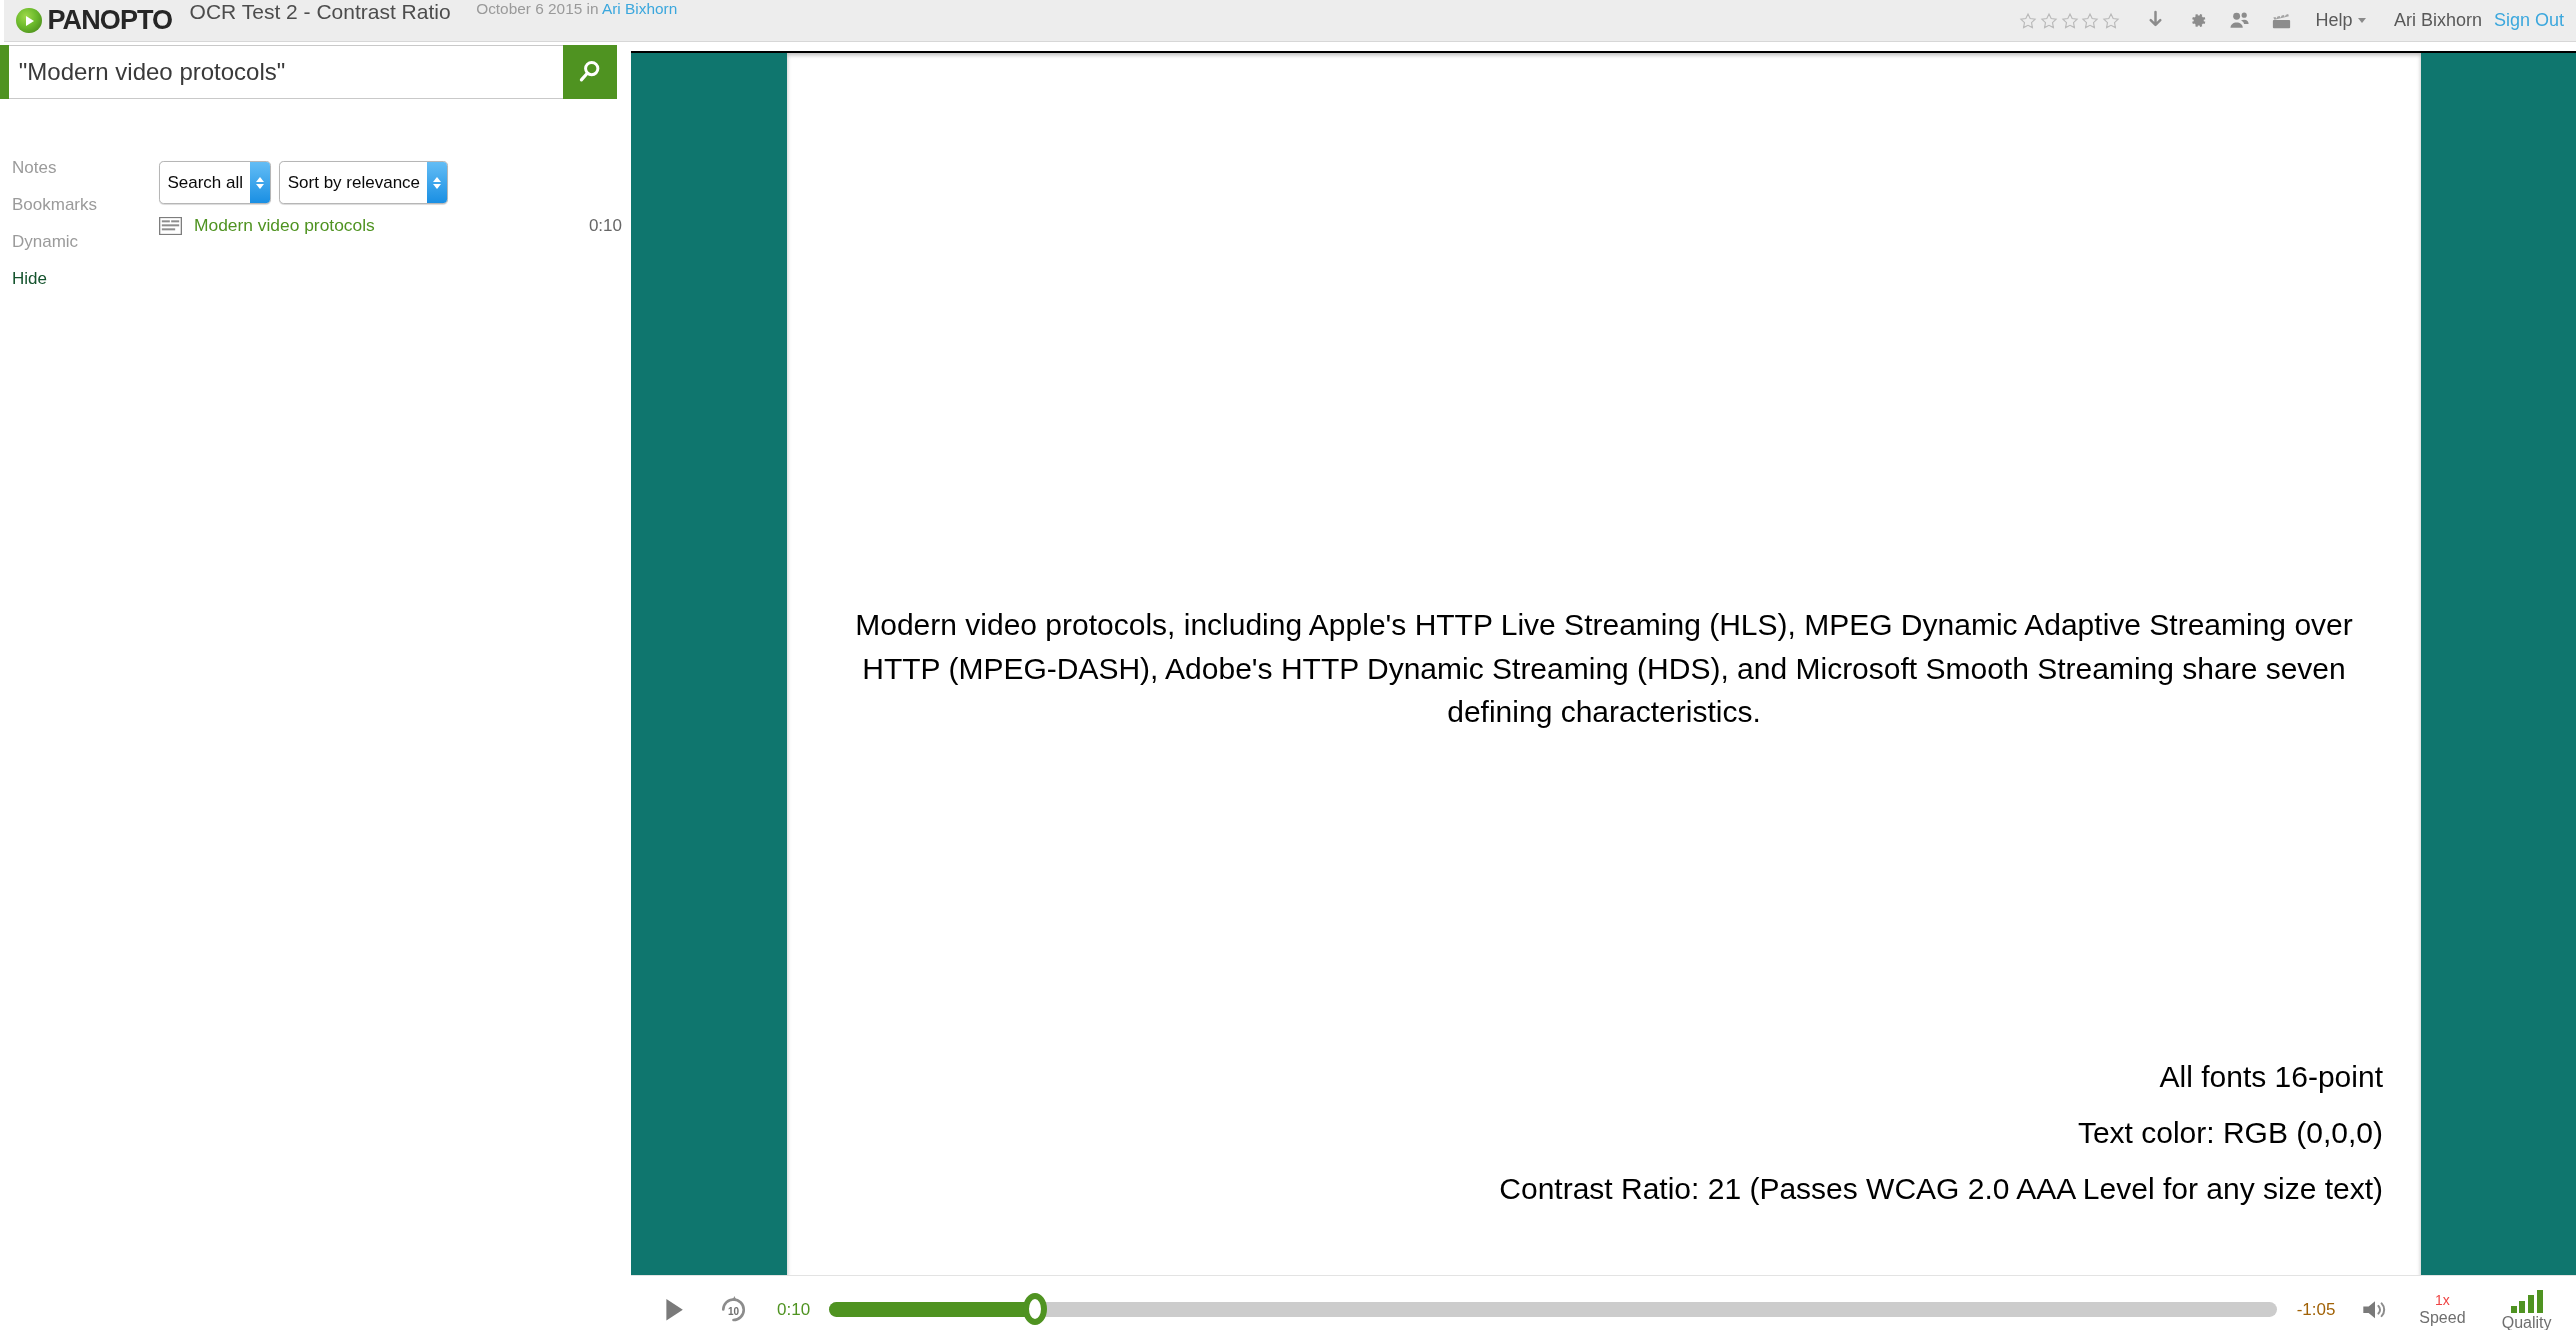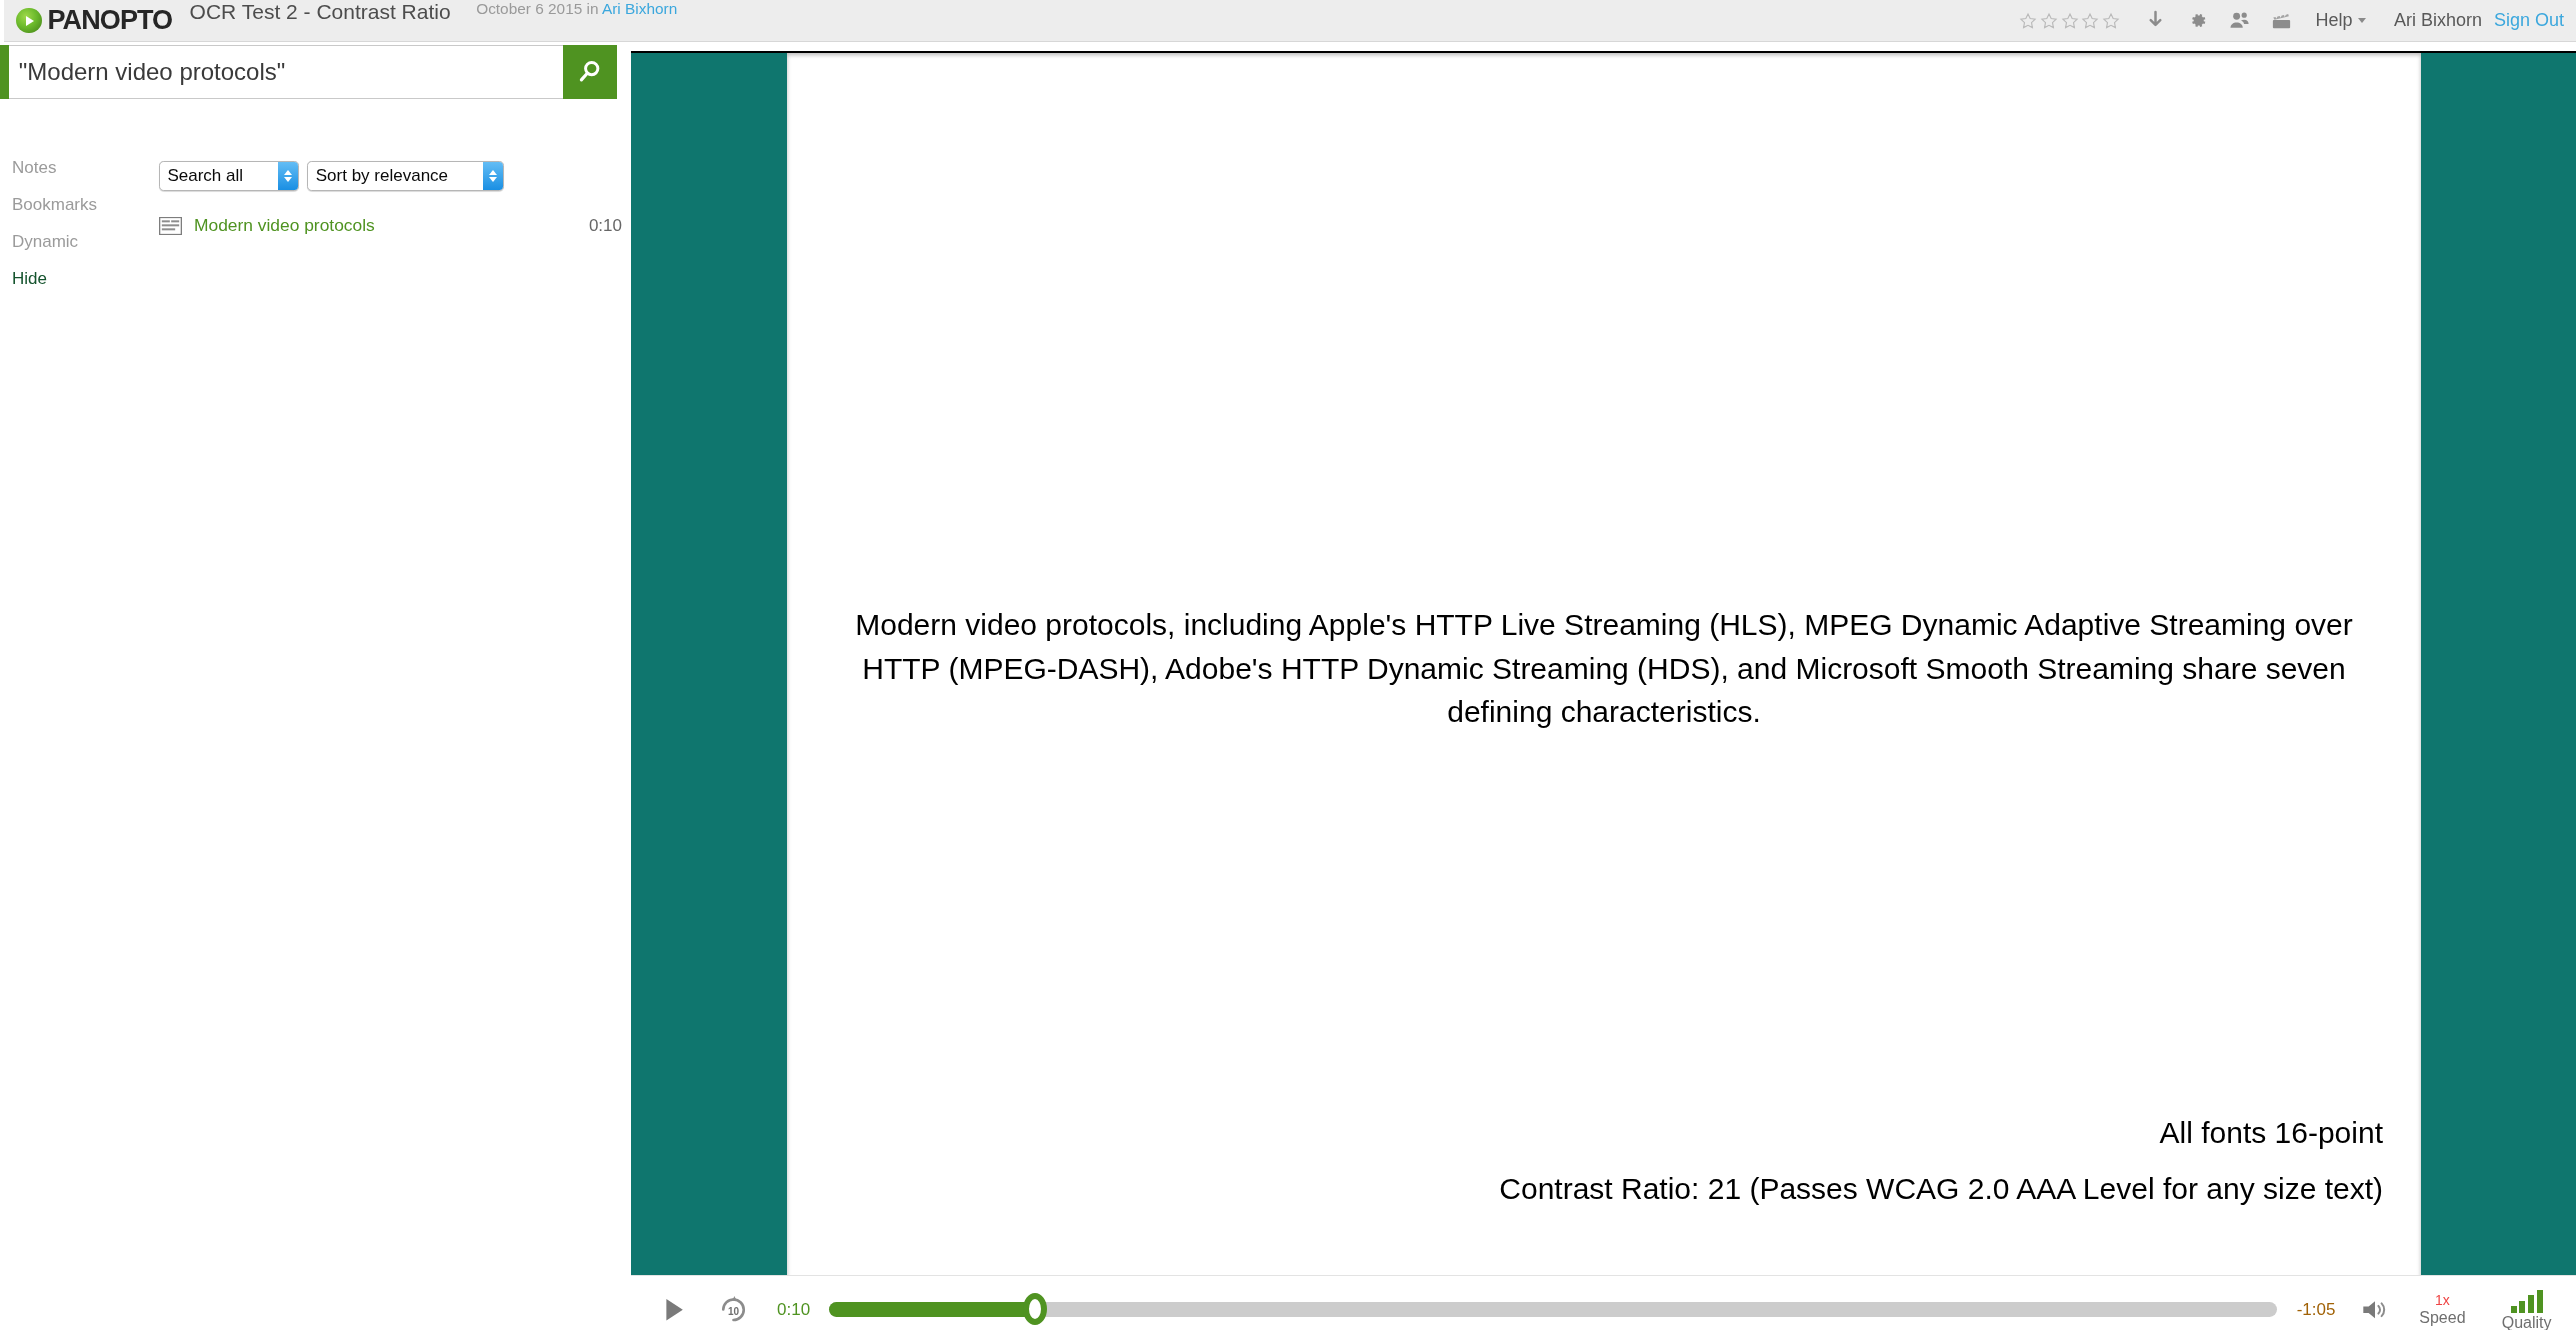--- a/index.html
+++ b/index.html
@@ -86,23 +86,23 @@
 
   #side-links {
     position: absolute; left: 12px; top: 115px;
     display: flex; flex-direction: column; gap: 17px;
   }
   .side-link { font-size: 17px; color: #9b9b9b; white-space: nowrap; }
   .side-link.active-link { color: #14532d; }
 
   #filters { position: absolute; left: 159px; top: 118px; display: flex; gap: 8.7px; }
   .mac-select {
-    height: 30px; display: flex; align-items: stretch;
+    height: 43px; display: flex; align-items: stretch;
     border: 0.7px solid #b6b6b6; border-radius: 4.7px; background: #ffffff;
-    box-shadow: 0 0.7px 0.7px rgba(0,0,0,.14); overflow: hidden; gap: 28px;
+    box-shadow: 0 0.7px 0.7px rgba(0,0,0,.14); overflow: hidden;
   }
   .mac-select .sel-label {
     font-size: 17px; color: #0a0a0a; padding: 0 6.7px 0 7.4px;
     display: flex; align-items: center; white-space: nowrap;
   }
   .mac-select .sel-arrows {
     width: 20px; background: linear-gradient(#63bdf5, #1a8fe3);
     display: flex; flex-direction: column; align-items: center;
     justify-content: center; gap: 2px; flex: none;
   }
@@ -293,20 +293,21 @@
       <span class="result-time">0:10</span>
     </div>
   </div>
 </div>
 
 <div id="stage">
   <div id="slide">
     <div id="slide-body">Modern video protocols, including Apple's HTTP Live Streaming (HLS), MPEG Dynamic Adaptive Streaming over HTTP (MPEG-DASH), Adobe's HTTP Dynamic Streaming (HDS), and Microsoft Smooth Streaming share seven defining characteristics.</div>
     <div id="slide-footer">
       <div class="foot-line">All fonts 16-point</div>
+      <div class="foot-line">Text color: RGB (0,0,0)</div>
       <div class="foot-line">Contrast Ratio: 21 (Passes WCAG 2.0 AAA Level for any size text)</div>
     </div>
   </div>
 </div>
 
 <div id="controls">
   <svg id="play-btn" viewBox="0 0 24 24">
     <path d="M6 3.2L19.4 12 6 20.8z" fill="#7a7a7a"></path>
   </svg>
 

